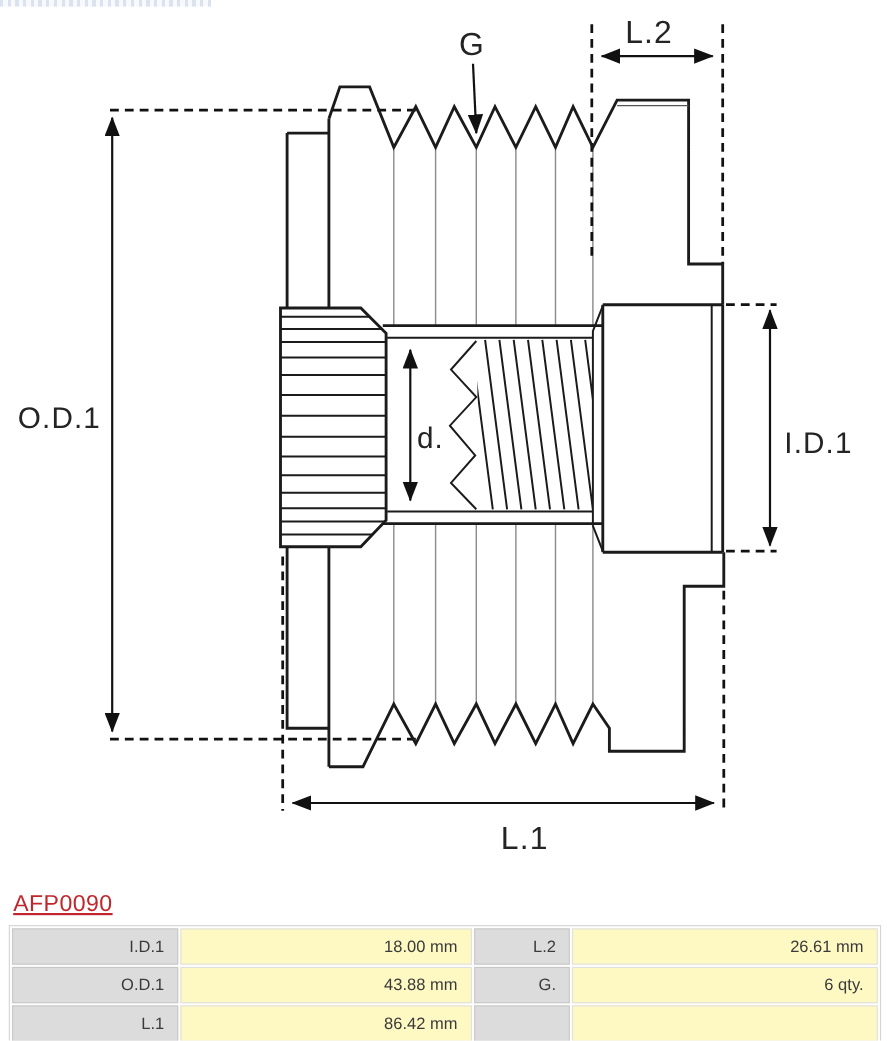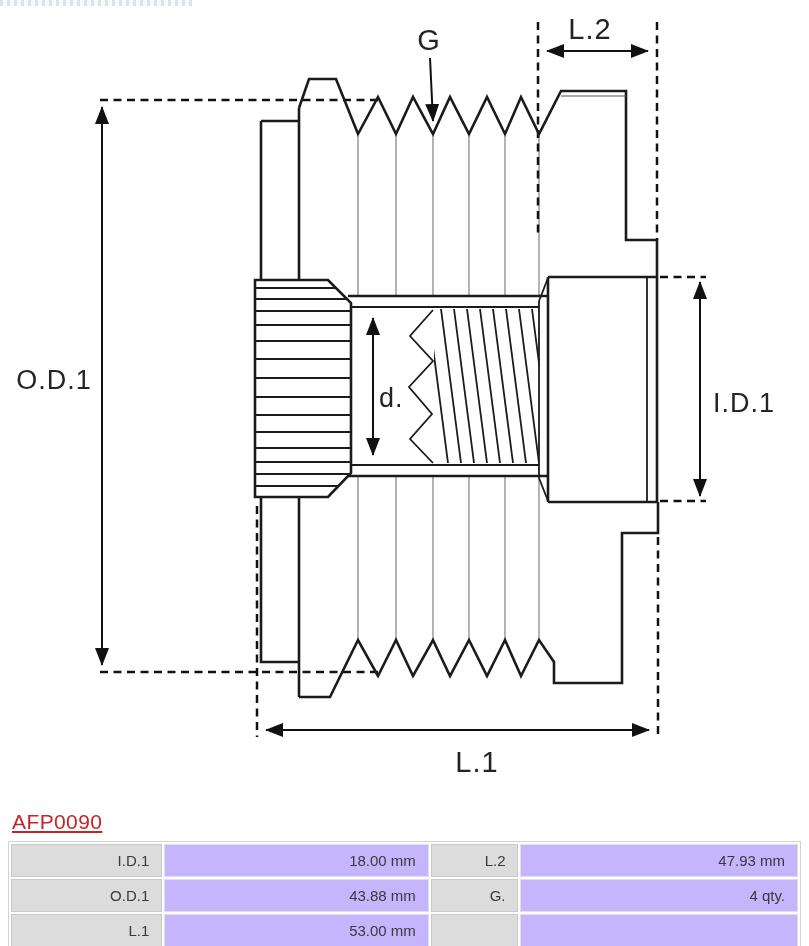--- a/index.html
+++ b/index.html
@@ -28,21 +28,21 @@
   table.spec{
     position:absolute;left:8px;top:841px;width:793px;
     border-collapse:separate;border-spacing:2px;
     background:#fdfdfd;border:1px solid #d4d4d4;
   }
   table.spec td{
     font-size:15px;color:#3a3a3a;text-align:right;
     padding:6px 12px 6px 6px;height:19px;white-space:nowrap;
   }
   td.lab{background:#dcdcdc;border:1px solid #c9c9c9;}
-  td.val{background:#c4b5fd;border:1px solid #e0e0e0;}
+  td.val{background:#fef9c3;border:1px solid #e0e0e0;}
 </style>
 </head>
 <body>
 
 <div class="logo-strip"></div>
 
 <svg id="drawing" width="809" height="800" viewBox="0 0 809 800" xmlns="http://www.w3.org/2000/svg">
   <defs>
     <marker id="ah" markerUnits="userSpaceOnUse" markerWidth="18" markerHeight="14" viewBox="0 0 18 14" refX="17" refY="7" orient="auto-start-reverse">
       <path d="M0,0 L18,7 L0,14 Z" fill="#111"></path>
@@ -128,28 +128,28 @@
     <col style="width:152px">
       <col style="width:266px">
       <col style="width:88px">
       <col style="width:279px">
   </colgroup>
   <tbody>
     <tr>
       <td class="lab">I.D.1</td>
       <td class="val">18.00 mm</td>
       <td class="lab">L.2</td>
-      <td class="val">47.93 mm</td>
+      <td class="val">26.61 mm</td>
     </tr>
     <tr>
       <td class="lab">O.D.1</td>
       <td class="val">43.88 mm</td>
       <td class="lab">G.</td>
-      <td class="val">4 qty.</td>
+      <td class="val">6 qty.</td>
     </tr>
     <tr>
       <td class="lab">L.1</td>
-      <td class="val">53.00 mm</td>
+      <td class="val">86.42 mm</td>
       <td class="lab"></td>
       <td class="val"></td>
     </tr>
   </tbody>
 </table>
 
 </body></html>

